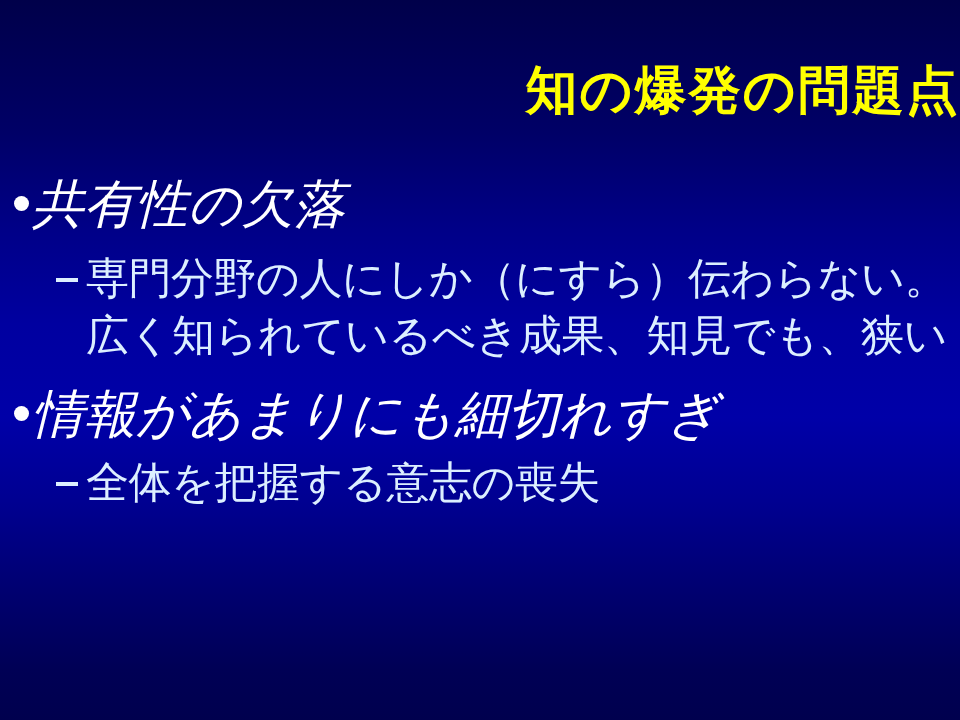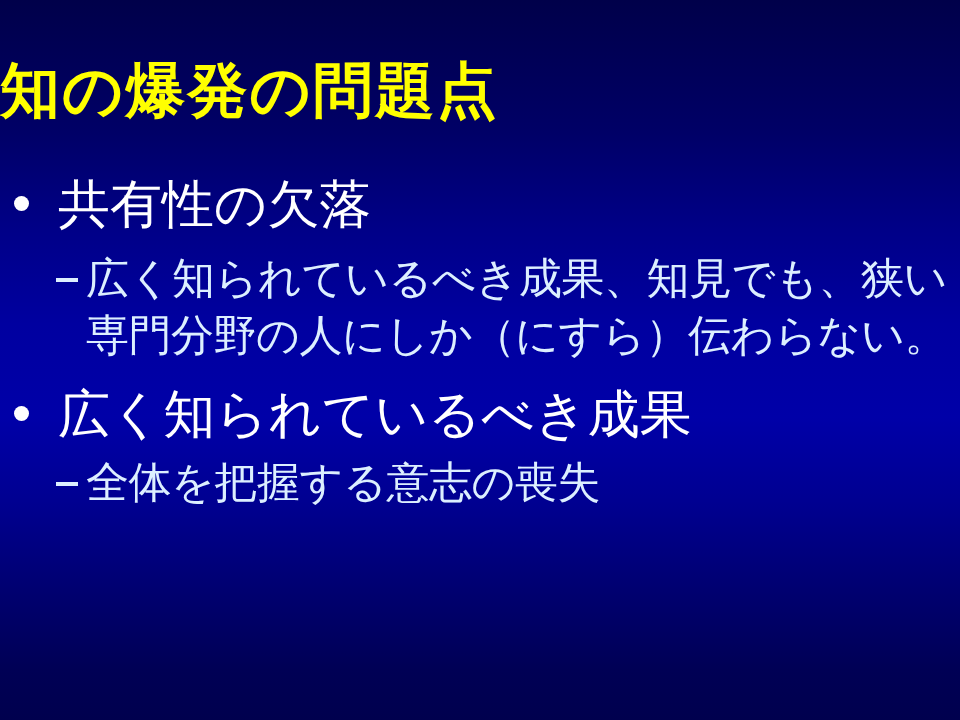--- a/index.html
+++ b/index.html
@@ -34,23 +34,23 @@
     );
     overflow: hidden;
   }
 
   
   #slide-title {
     position: absolute;
     top: 44px;
     left: 0;
     width: 960px;
-    text-align: left;
+    text-align: right;
     color: #ffff00;
-    font-size: 60px;
+    font-size: 52px;
     line-height: 92px;
     font-weight: bold;
     letter-spacing: 2px;
     white-space: nowrap;
     font-family: "DejaVu Sans", "Liberation Sans", sans-serif;
   }
 
   
   #body-content {
     position: absolute;
@@ -70,27 +70,28 @@
     position: absolute;
     left: 14px;
     top: 24px;
     width: 15px;
     height: 15px;
     border-radius: 50%;
     background: #ffffff;
   }
   .lvl1 .lvl1-text {
     display: block;
-    margin-left: 46px;
+    margin-left: 20px;
     color: #ffffff;
     font-size: 52px;
     line-height: 64px;
     font-weight: normal;
     white-space: nowrap;
     letter-spacing: 0px;
+    font-style: italic;
   }
 
   
   .lvl2 {
     position: relative;
     display: block;
     margin: 0;
   }
   .lvl2 .marker-dash {
     position: absolute;
@@ -130,30 +131,30 @@
     <div class="lvl1">
       <span class="marker-disc"></span>
       <span class="lvl1-text">共有性の欠落</span>
     </div>
 
     <div class="gap-after-b1"></div>
 
     <div class="lvl2">
       <span class="marker-dash"></span>
       <span class="lvl2-lines">
+        <span class="l2line">専門分野の人にしか（にすら）伝わらない。</span>
         <span class="l2line">広く知られているべき成果、知見でも、狭い</span>
-        <span class="l2line">専門分野の人にしか（にすら）伝わらない。</span>
       </span>
     </div>
 
     <div class="gap-after-s1"></div>
 
     <div class="lvl1">
       <span class="marker-disc"></span>
-      <span class="lvl1-text">広く知られているべき成果</span>
+      <span class="lvl1-text">情報があまりにも細切れすぎ</span>
     </div>
 
     <div class="gap-after-b2"></div>
 
     <div class="lvl2">
       <span class="marker-dash"></span>
       <span class="lvl2-lines">
         <span class="l2line">全体を把握する意志の喪失</span>
       </span>
     </div>

